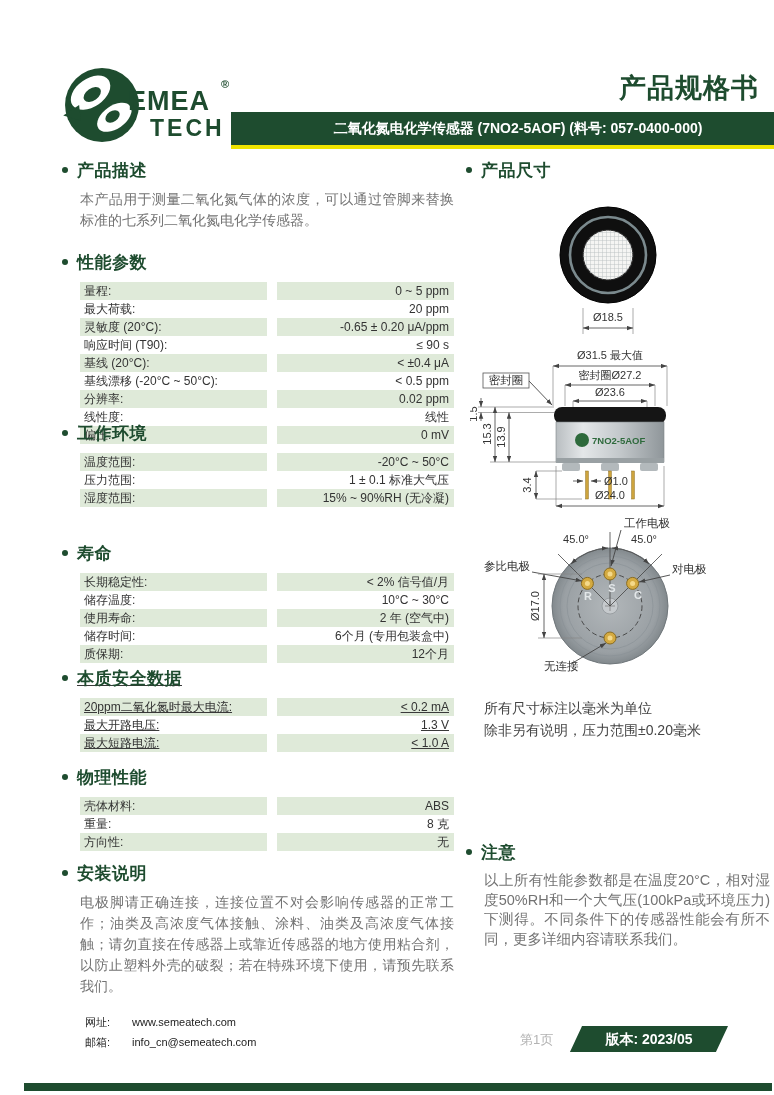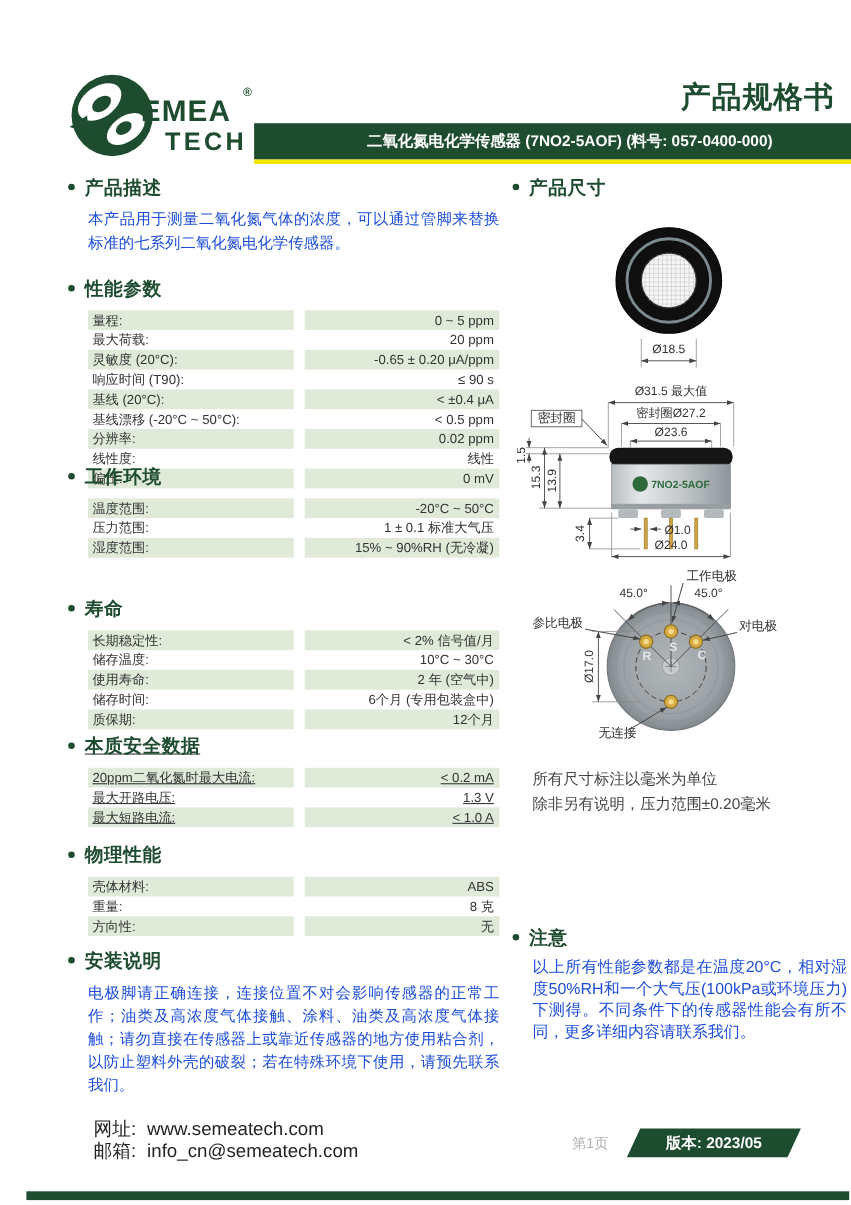--- a/index.html
+++ b/index.html
@@ -15,40 +15,40 @@
   .doc-title{position:absolute;top:70px;right:46px;font-size:27px;font-weight:bold;color:#1e4c2f;letter-spacing:1px;}
   .banner{position:absolute;left:231px;top:112px;right:0;height:33px;background:#1e4c2f;color:#ffffff;
           font-size:14px;font-weight:bold;text-align:center;line-height:33px;}
   .banner-underline{position:absolute;left:231px;top:145px;right:0;height:4px;background:#f0e400;}
 
   
   .sec{position:absolute;}
   .sec-head{display:flex;align-items:center;gap:9px;height:24px;}
   .dot{width:6px;height:6px;border-radius:50%;background:#1e4c2f;flex:none;}
   .sec-head h2{margin:0;font-size:17px;font-weight:bold;color:#1e4c2f;letter-spacing:0.5px;}
-  .sec-body{margin-left:18px;margin-top:7px;font-size:14px;line-height:21px;color:#1d4ed8;text-align:justify;}
+  .sec-body{margin-left:18px;margin-top:7px;font-size:14px;line-height:21px;color:#737373;text-align:justify;}
   .tbl{margin-left:18px;margin-top:8px;width:374px;}
   .trow{display:flex;height:18px;line-height:18px;font-size:12px;color:#333333;}
   .trow:nth-child(odd) .tl,.trow:nth-child(odd) .tv{background:#dfead9;}
   .trow .tl{width:187px;padding-left:4px;box-sizing:border-box;}
   .trow .tv{flex:1;margin-left:10px;text-align:right;padding-right:5px;}
 
   
   .diagram{position:absolute;left:470px;}
   .dim-notes{position:absolute;left:484px;top:698px;font-size:14px;line-height:21.5px;color:#444444;}
 
   
   .dt{font-size:11px;fill:#333333;font-family:"Liberation Sans",sans-serif;}
   .dtc{font-size:11.5px;fill:#333333;font-family:"Liberation Sans",sans-serif;}
   .dim{stroke:#555555;stroke-width:0.9;}
   .ext{stroke:#888888;stroke-width:0.7;}
   .ldr{stroke:#444444;stroke-width:0.9;}
 
   
-  .f-row{position:absolute;font-size:17px;color:#222222;}
+  .f-row{position:absolute;font-size:11px;color:#222222;}
   .f-row .f-label{display:inline-block;width:44px;}
   .page-num{position:absolute;left:520px;top:1031px;font-size:13px;color:#b3b3b3;}
   .badge{position:absolute;left:576px;top:1026px;width:146px;height:26px;background:#1e4c2f;transform:skewX(-25deg);}
   .badge span{display:block;transform:skewX(25deg);color:#ffffff;font-size:14px;font-weight:bold;text-align:center;line-height:26px;}
   .bottom-bar{position:absolute;left:24px;top:1083px;width:748px;height:8px;background:#1e4c2f;}
 </style>
 </head>
 <body>
 
 <div class="page">

